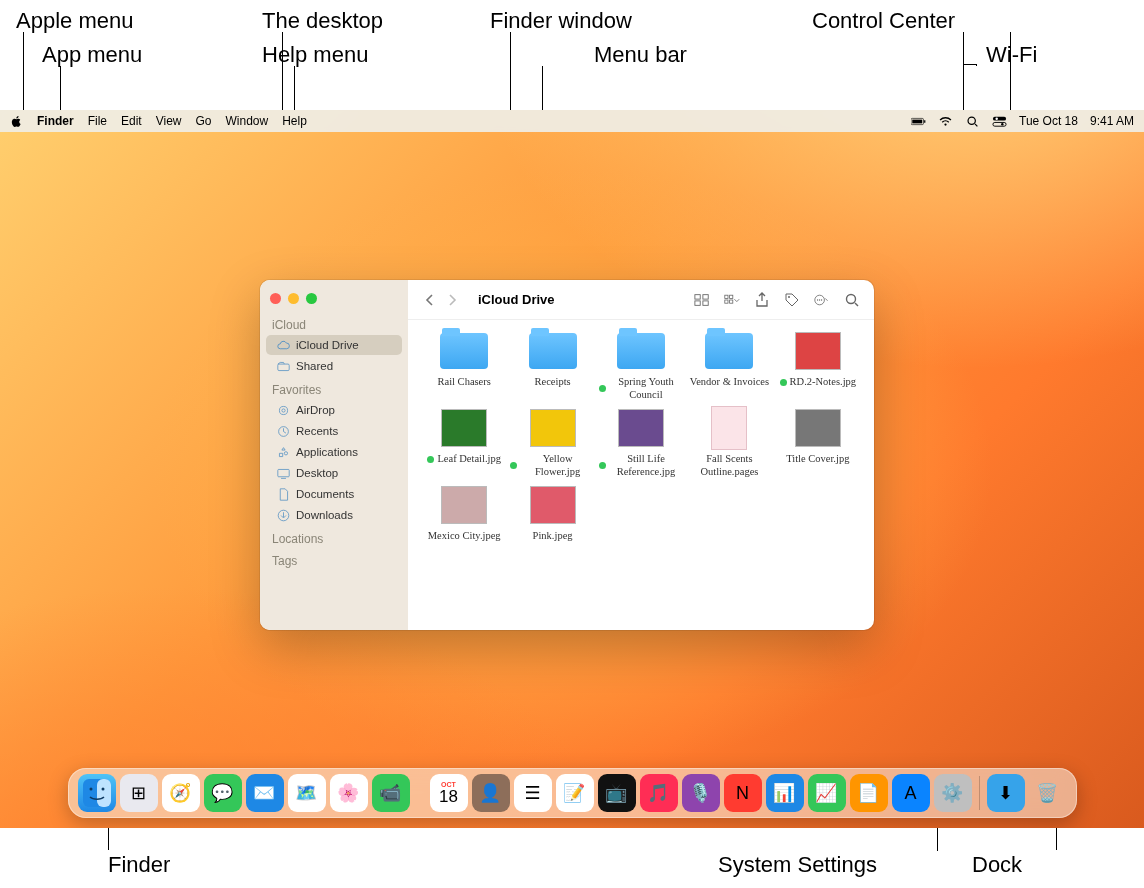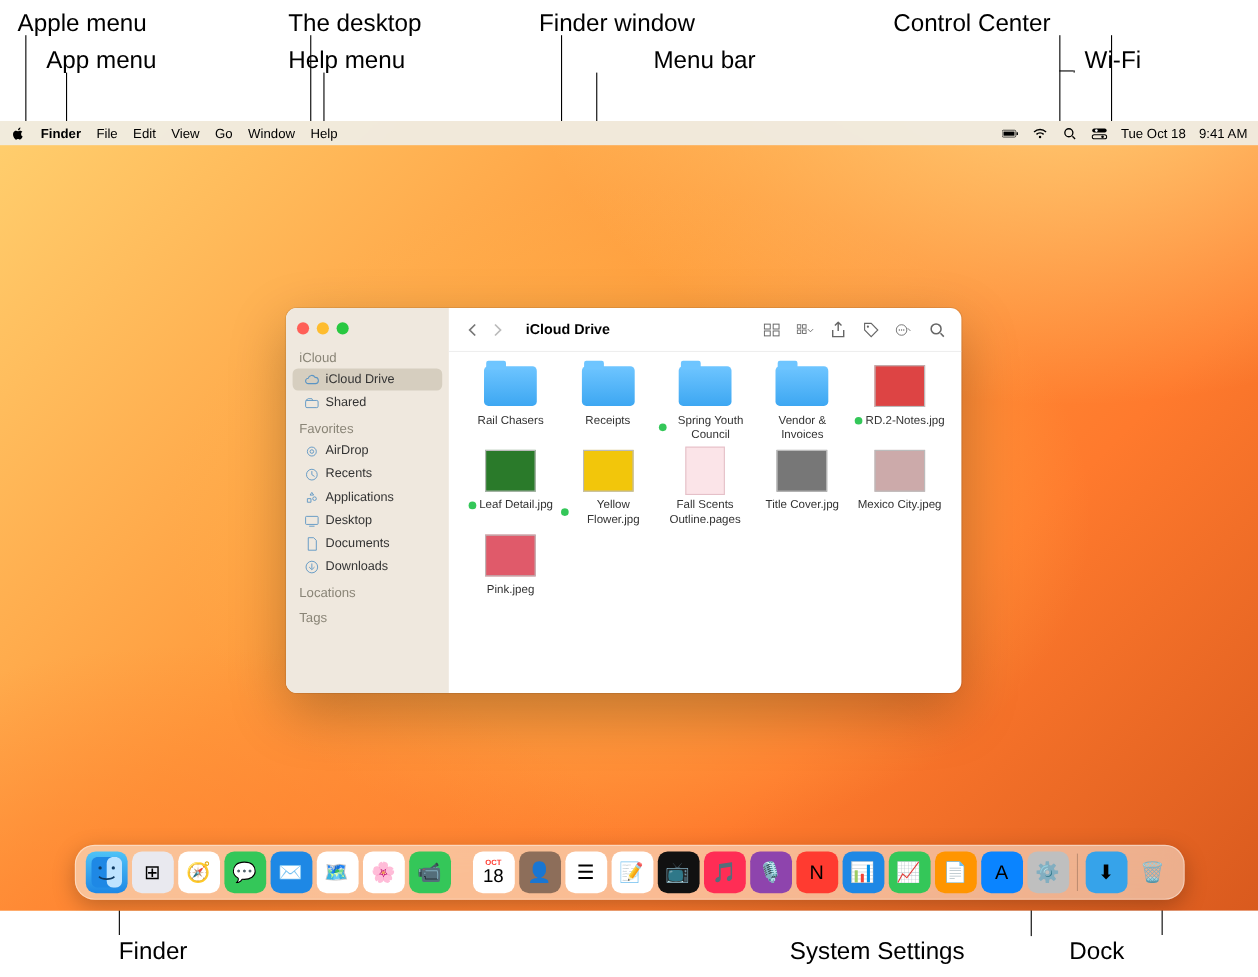--- a/index.html
+++ b/index.html
@@ -148,21 +148,21 @@
   flex-direction: column;
   align-items: center;
   text-align: center;
 }
 .file .thumb {
   width: 50px; height: 42px;
   margin-bottom: 4px;
   border-radius: 4px;
   display:flex; align-items:center; justify-content:center;
 }
-.file .label-row { display:flex; align-items:center; gap:3px; justify-content:center; max-width: 88px; }
+.file .label-row { display:flex; align-items:center; gap:3px; justify-content:center; max-width: 88px; font-family: Liberation Serif, serif; }
 .tag-dot { width:7px; height:7px; border-radius:50%; background:#34c759; flex-shrink:0;}
 .file .name { font-size: 10.5px; line-height: 1.2; }
 
 .folder-thumb {
   background: linear-gradient(#6ec5ff,#3da7f2);
   border-radius: 4px;
   width: 48px; height: 36px;
   position:relative;
 }
 .folder-thumb::before {
@@ -495,20 +495,29 @@
             <div class="thumb">
               <div class="img-thumb" style="background: rgb(242, 198, 11);"></div>
             </div>
             <div class="label-row">
               <span class="tag-dot"></span>
               <span class="name">Yellow Flower.jpg</span>
             </div>
           </div>
           <div class="file">
             <div class="thumb">
+              <div class="img-thumb" style="background: rgb(106, 75, 143);"></div>
+            </div>
+            <div class="label-row">
+              <span class="tag-dot"></span>
+              <span class="name">Still Life Reference.jpg</span>
+            </div>
+          </div>
+          <div class="file">
+            <div class="thumb">
               <div class="doc-thumb" style="background: rgb(251, 228, 232);"></div>
             </div>
             <div class="label-row">
               <span class="name">Fall Scents Outline.pages</span>
             </div>
           </div>
           <div class="file">
             <div class="thumb">
               <div class="img-thumb" style="background: rgb(119, 119, 119);"></div>
             </div>

